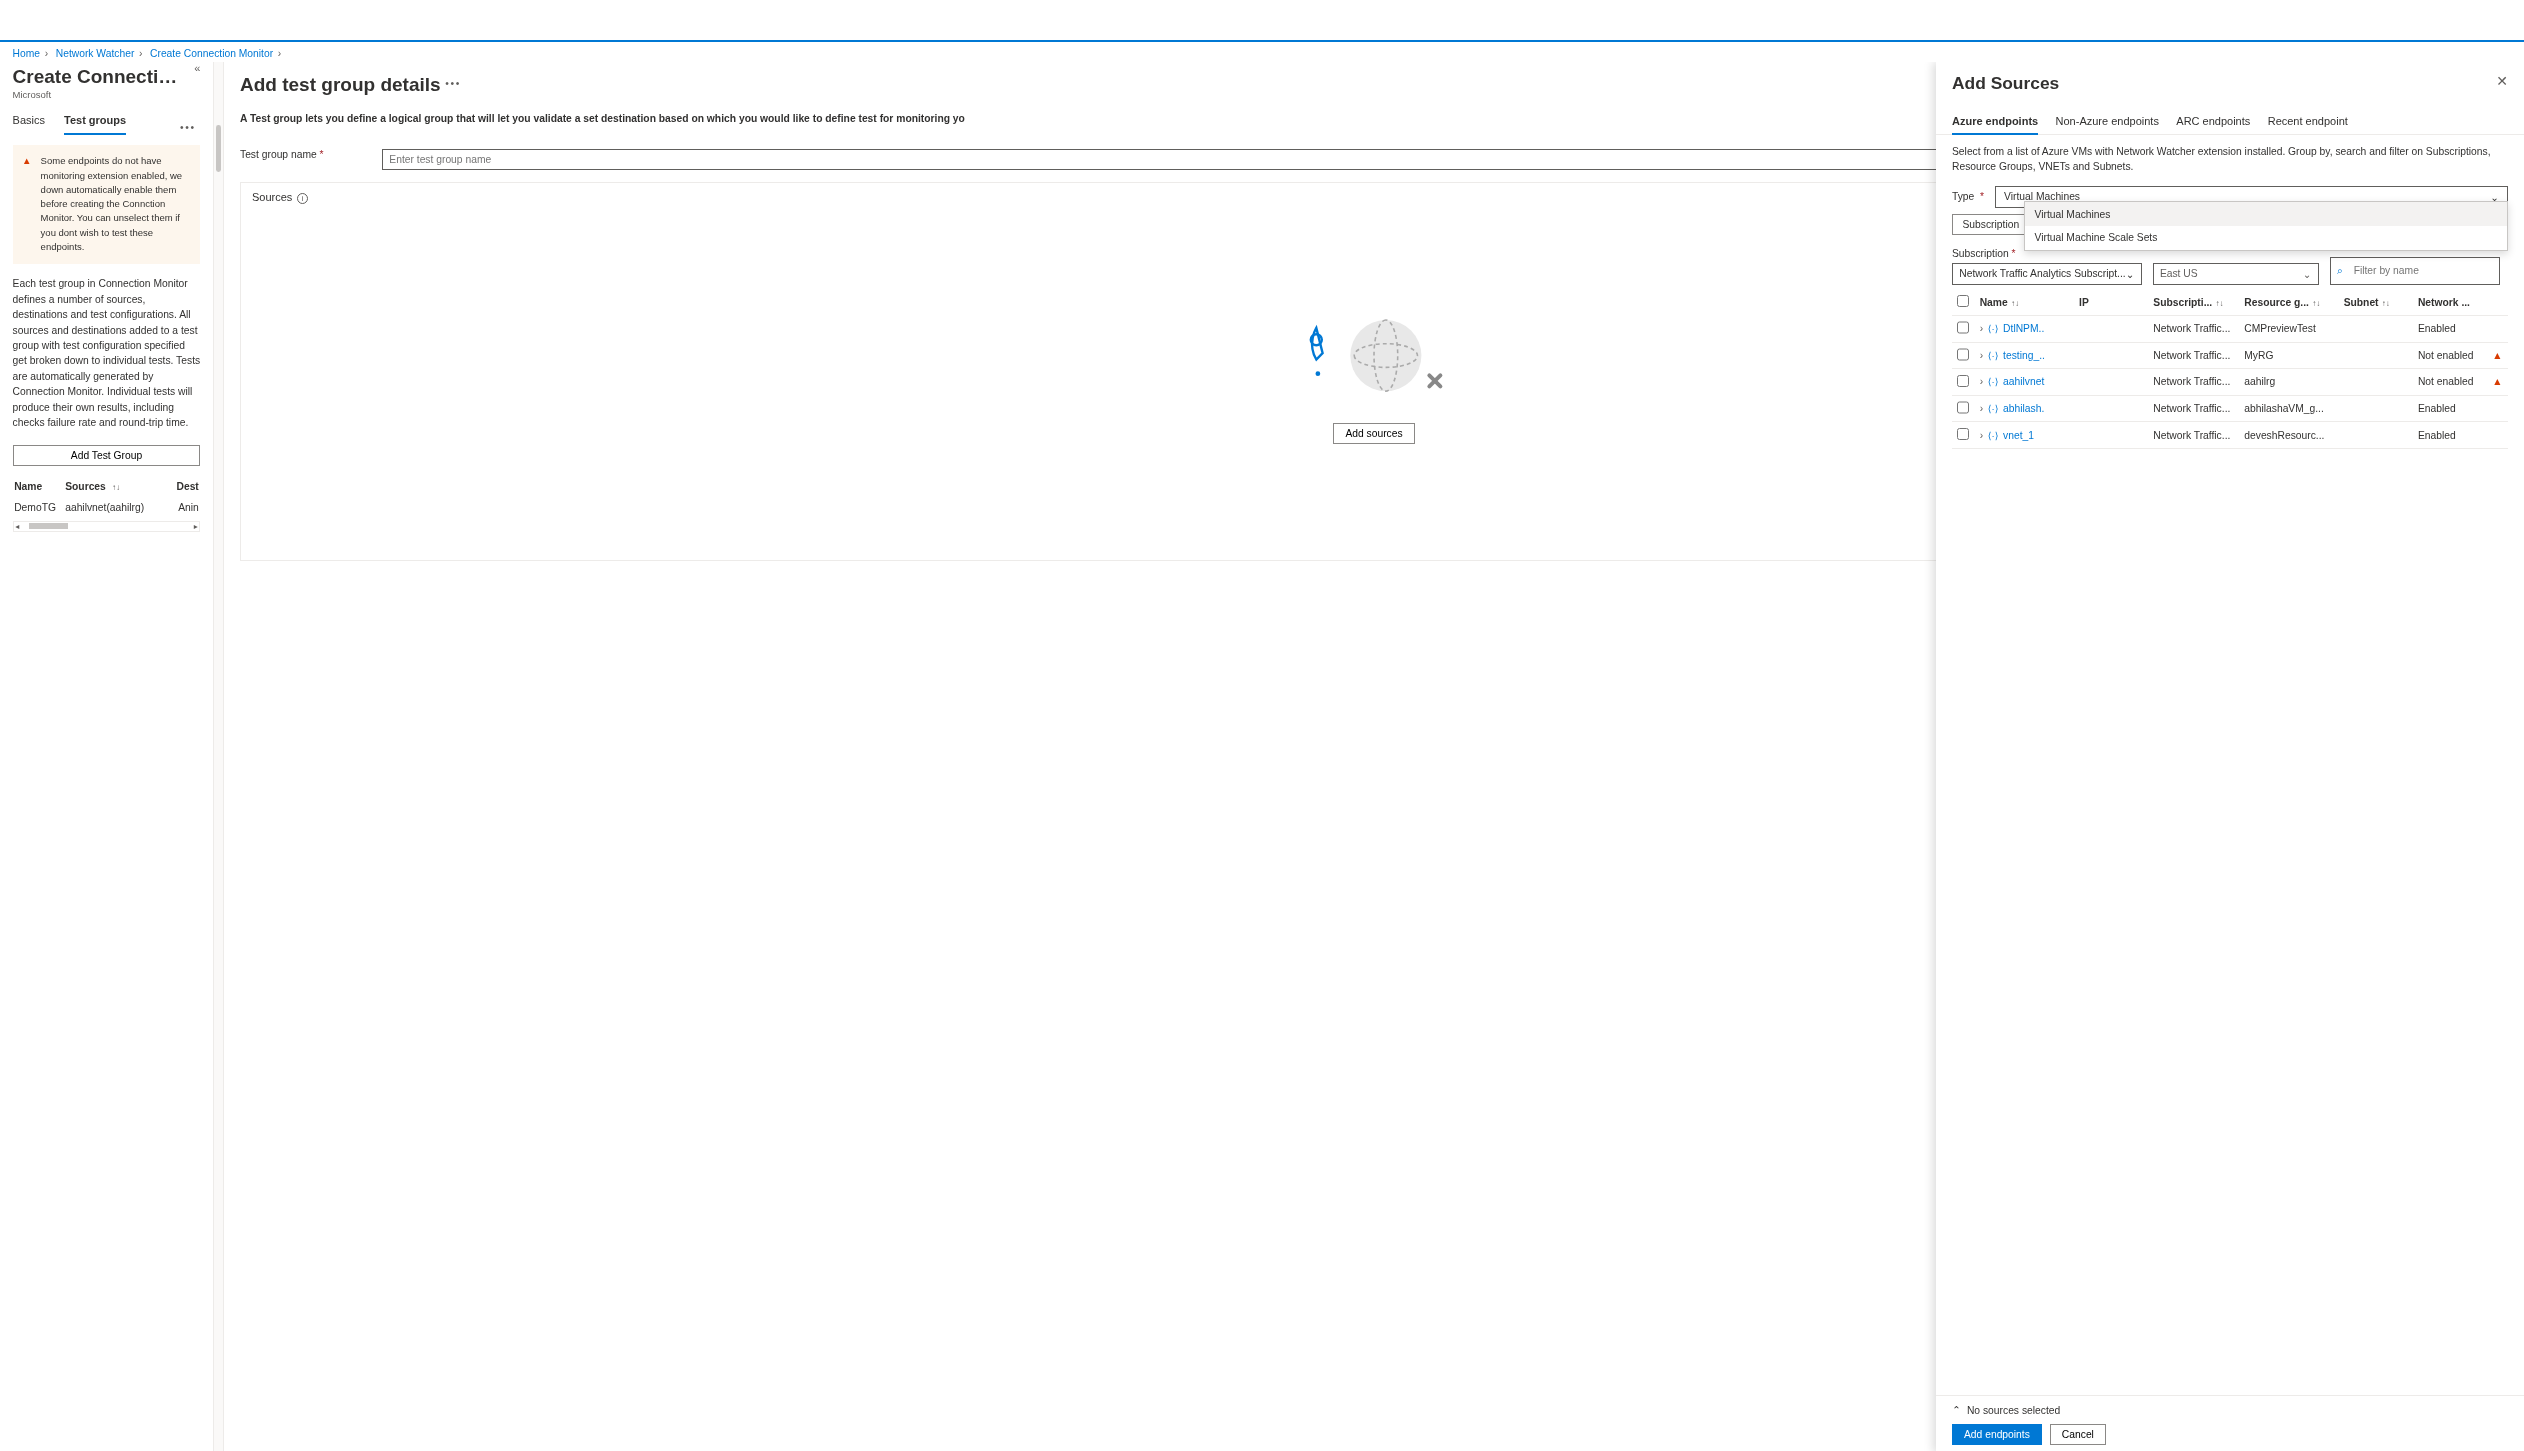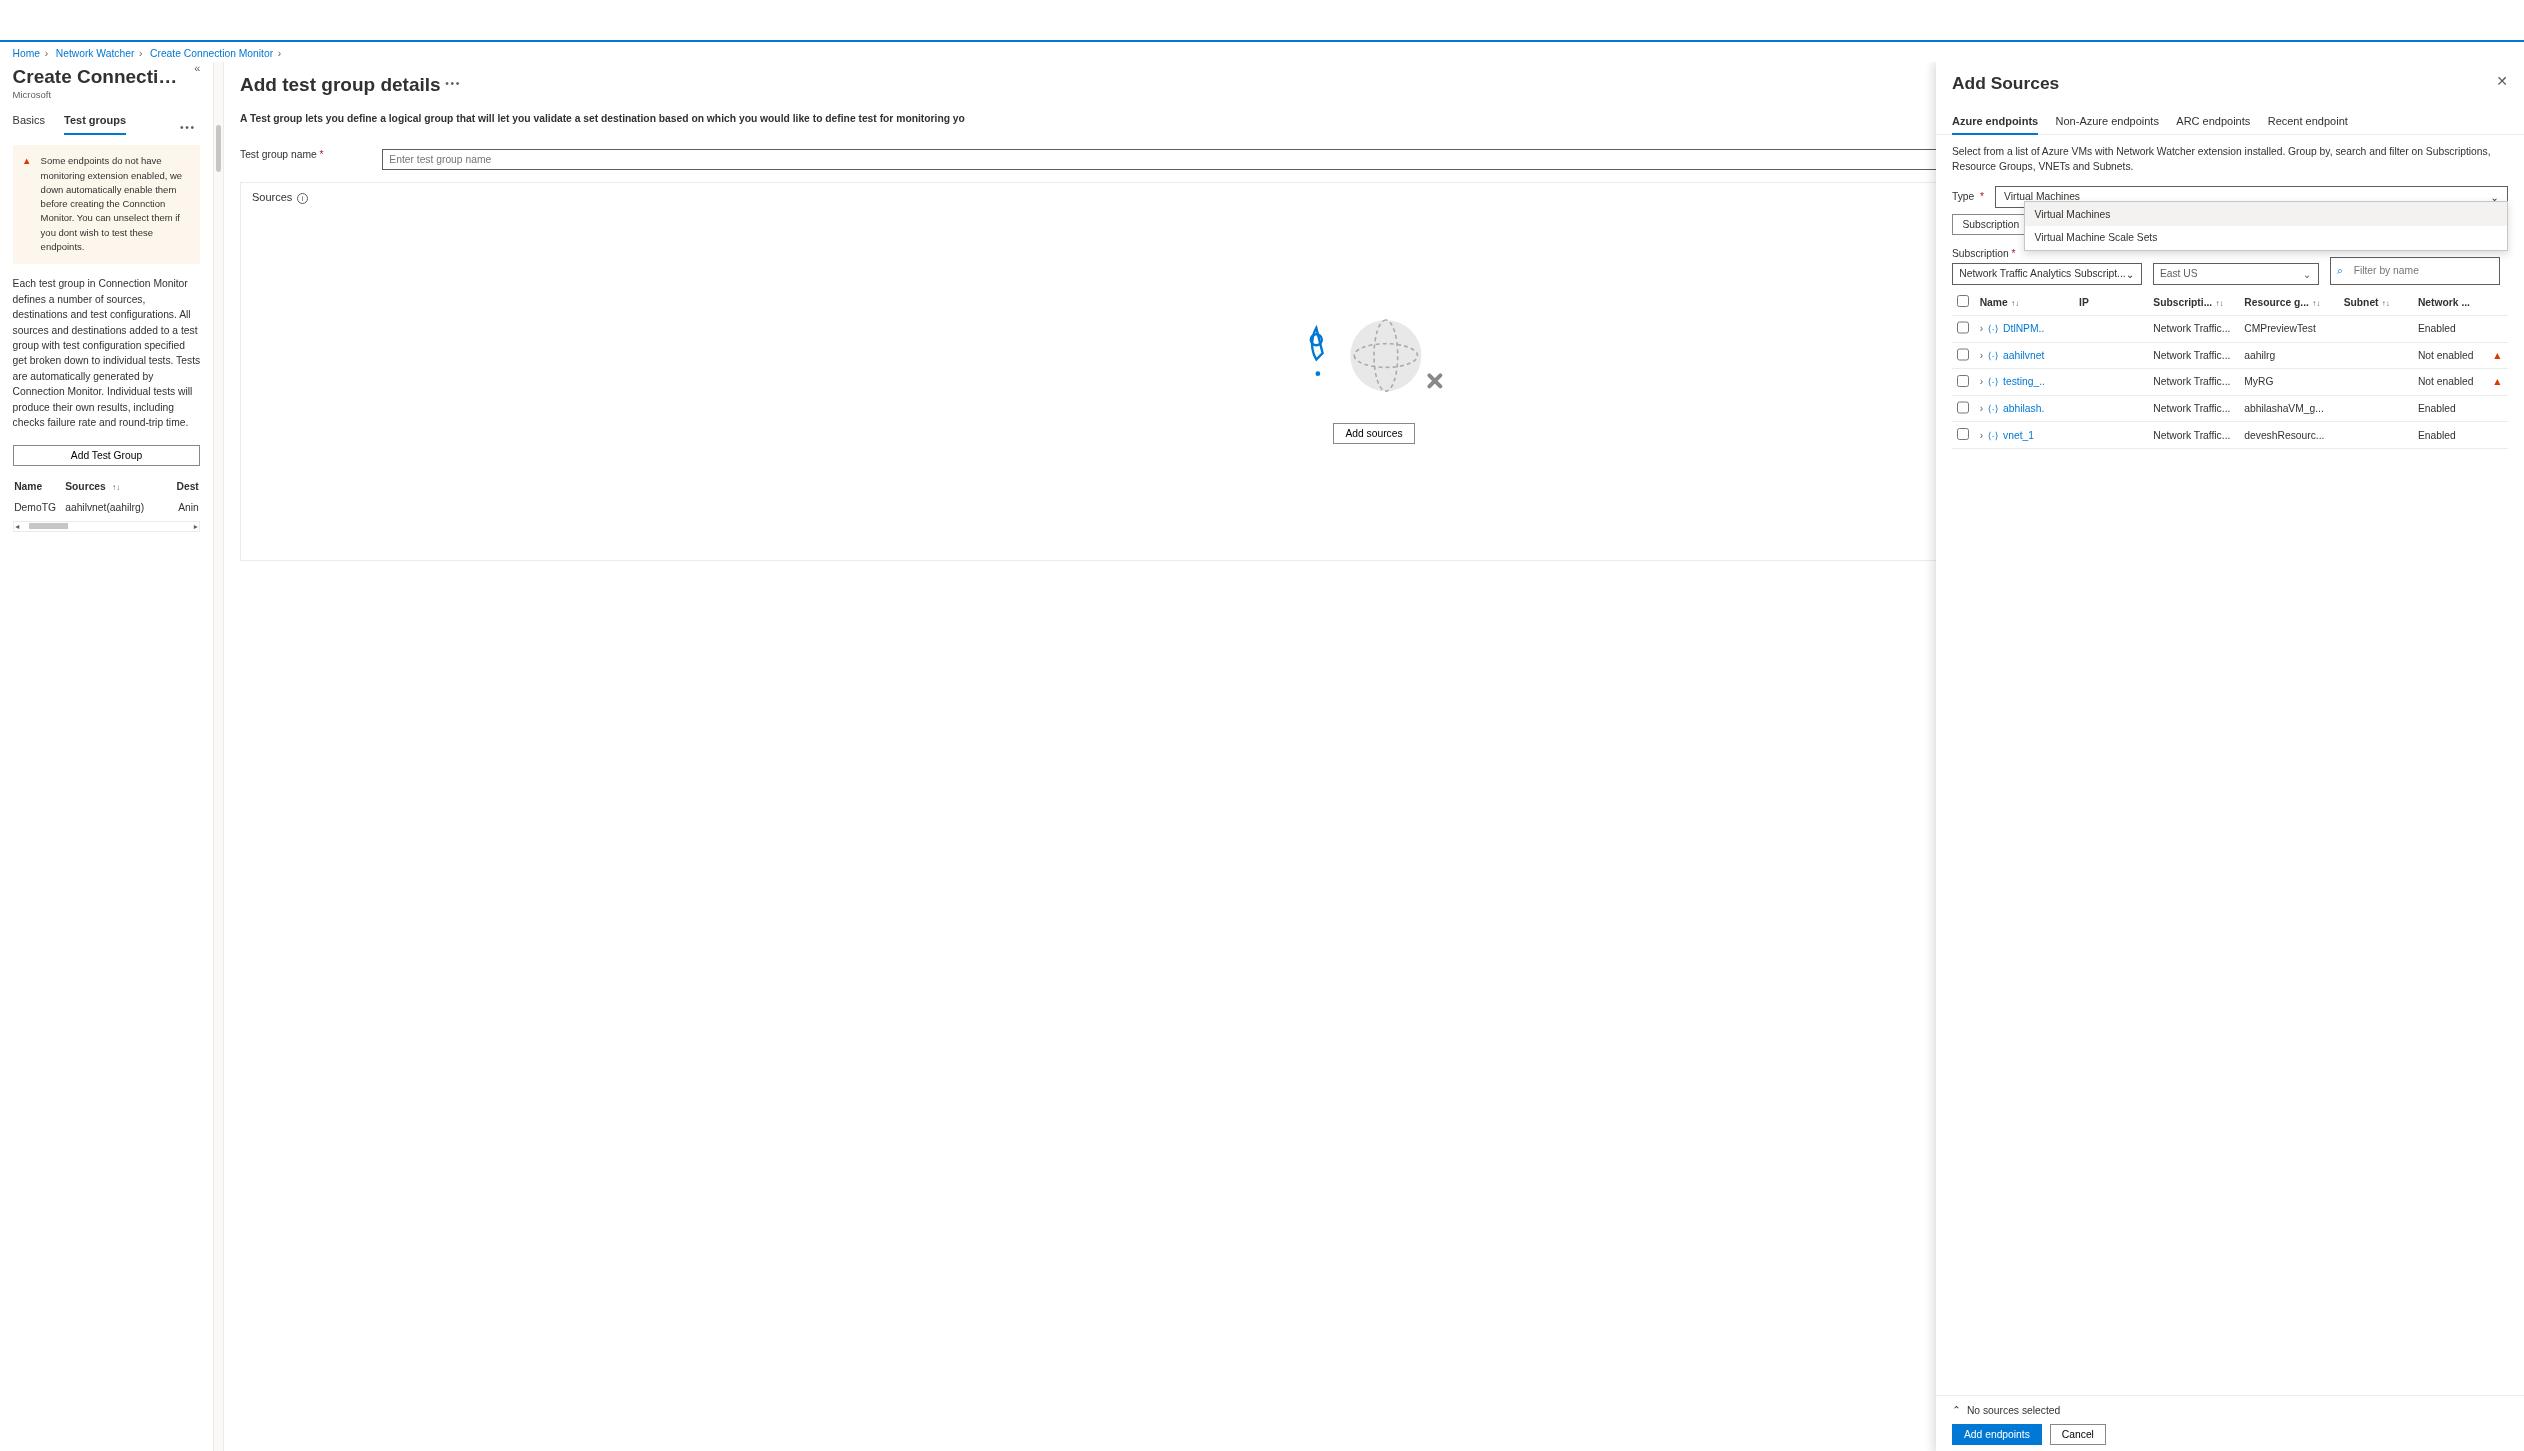--- a/index.html
+++ b/index.html
@@ -249,34 +249,34 @@
                 <td><span class="expand">›</span><span class="vnet-ico">⟨·⟩</span><span class="link">DtlNPM..</span></td>
                 <td></td>
                 <td>Network Traffic...</td>
                 <td>CMPreviewTest</td>
                 <td></td>
                 <td>Enabled</td>
                 <td></td>
               </tr>
               <tr>
                 <td><input type="checkbox" style=""></td>
-                <td><span class="expand">›</span><span class="vnet-ico">⟨·⟩</span><span class="link">aahilvnet</span></td>
-                <td></td>
-                <td>Network Traffic...</td>
-                <td>aahilrg</td>
+                <td><span class="expand">›</span><span class="vnet-ico">⟨·⟩</span><span class="link">testing_..</span></td>
+                <td></td>
+                <td>Network Traffic...</td>
+                <td>MyRG</td>
                 <td></td>
                 <td>Not enabled</td>
                 <td><span class="warn-tri">▲</span></td>
               </tr>
               <tr>
                 <td><input type="checkbox" style=""></td>
-                <td><span class="expand">›</span><span class="vnet-ico">⟨·⟩</span><span class="link">testing_..</span></td>
-                <td></td>
-                <td>Network Traffic...</td>
-                <td>MyRG</td>
+                <td><span class="expand">›</span><span class="vnet-ico">⟨·⟩</span><span class="link">aahilvnet</span></td>
+                <td></td>
+                <td>Network Traffic...</td>
+                <td>aahilrg</td>
                 <td></td>
                 <td>Not enabled</td>
                 <td><span class="warn-tri">▲</span></td>
               </tr>
               <tr>
                 <td><input type="checkbox" style=""></td>
                 <td><span class="expand">›</span><span class="vnet-ico">⟨·⟩</span><span class="link">abhilash.</span></td>
                 <td></td>
                 <td>Network Traffic...</td>
                 <td>abhilashaVM_g...</td>

